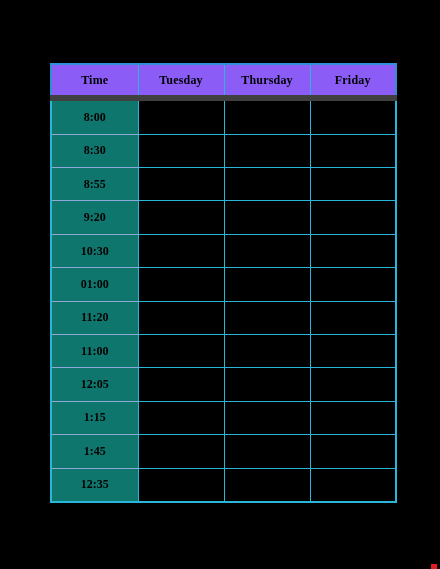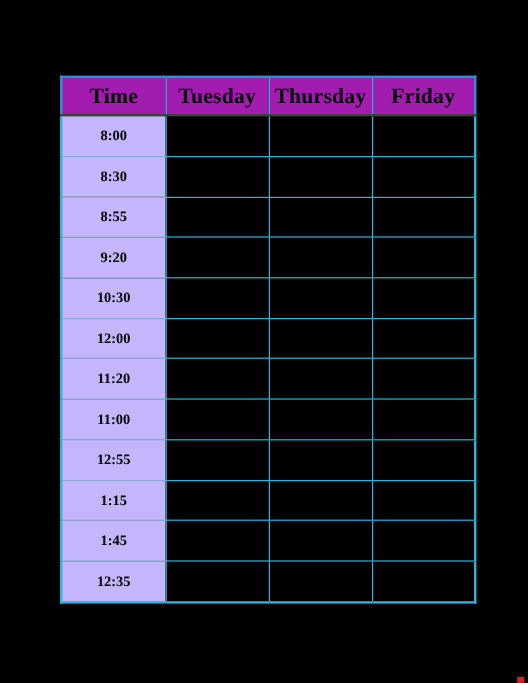--- a/index.html
+++ b/index.html
@@ -35,39 +35,39 @@
     vertical-align: middle;
     font-family: "Liberation Serif", "DejaVu Serif", serif;
   }
 
   
   col.col-time { width: 87px; }
   col.col-day  { width: 86px; }
 
   
   #schedule-table thead th {
-    background: #a21caf;
+    background: #8b5cf6;
     color: #000000;
     height: 30px;
-    font-size: 18px;
+    font-size: 12px;
     font-weight: bold;
     border-top: 2px solid #2E8FD8;
-    border-bottom: 2px solid #404040;
+    border-bottom: 6px solid #404040;
     letter-spacing: 0.2px;
   }
   #schedule-table thead th.th-time {
     border-left: 2px solid #2E8FD8;
   }
   #schedule-table thead th.th-last {
     border-right: 2px solid #2E8FD8;
   }
 
   
   #schedule-table td.time-cell {
-    background: #c4b5fd;
+    background: #0f766e;
     color: #000000;
     font-size: 12px;
     font-weight: bold;
     height: 29.3px;
     border-left: 2px solid #29B6D8;
     border-top: 1px solid #8FA8D8;
     border-bottom: 1px solid #8FA8D8;
     border-right: 1px solid #29B6D8;
   }
 
@@ -139,39 +139,39 @@
         <td class="day-cell"></td>
         <td class="day-cell last-col"></td>
       </tr>
       <tr>
         <td class="time-cell">10:30</td>
         <td class="day-cell"></td>
         <td class="day-cell"></td>
         <td class="day-cell last-col"></td>
       </tr>
       <tr>
-        <td class="time-cell">12:00</td>
+        <td class="time-cell">01:00</td>
         <td class="day-cell"></td>
         <td class="day-cell"></td>
         <td class="day-cell last-col"></td>
       </tr>
       <tr>
         <td class="time-cell">11:20</td>
         <td class="day-cell"></td>
         <td class="day-cell"></td>
         <td class="day-cell last-col"></td>
       </tr>
       <tr>
         <td class="time-cell">11:00</td>
         <td class="day-cell"></td>
         <td class="day-cell"></td>
         <td class="day-cell last-col"></td>
       </tr>
       <tr>
-        <td class="time-cell">12:55</td>
+        <td class="time-cell">12:05</td>
         <td class="day-cell"></td>
         <td class="day-cell"></td>
         <td class="day-cell last-col"></td>
       </tr>
       <tr>
         <td class="time-cell">1:15</td>
         <td class="day-cell"></td>
         <td class="day-cell"></td>
         <td class="day-cell last-col"></td>
       </tr>

